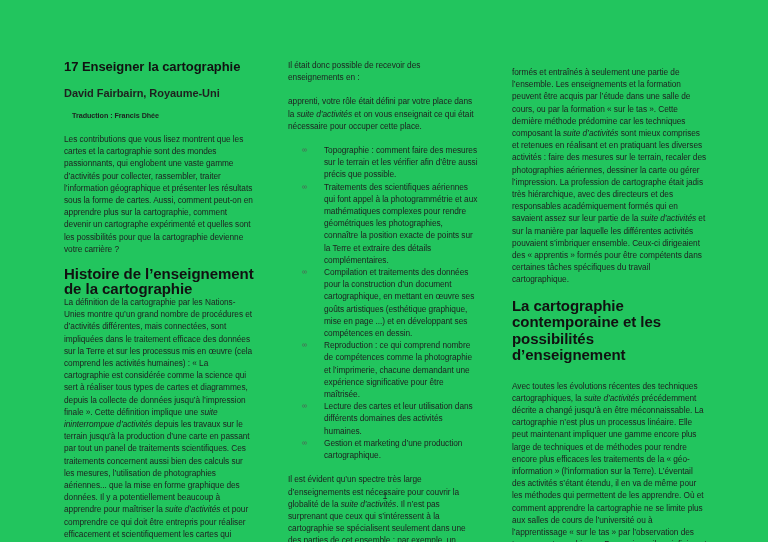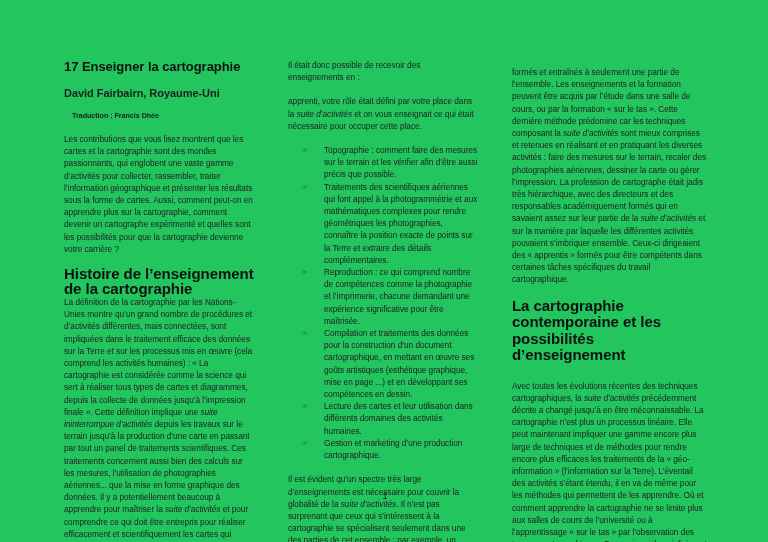--- a/index.html
+++ b/index.html
@@ -41,22 +41,22 @@
     <h2>Histoire de l’enseignement de la cartographie</h2>
     <p><span>La définition de la cartographie par les Nations-Unies montre qu’un grand nombre de procédures et d’activités différentes, mais connectées, sont impliquées dans le traitement efficace des données sur la Terre et sur les processus mis en œuvre (cela comprend les activités humaines) : « La cartographie est considérée comme la science qui sert à réaliser tous types de cartes et diagrammes, depuis la collecte de données jusqu’à l’impression finale ». Cette définition implique une </span><em>suite ininterrompue d’activités</em><span> depuis les travaux sur le terrain jusqu’à la production d’une carte en passant par tout un panel de traitements scientifiques. Ces traitements concernent aussi bien des calculs sur les mesures, l’utilisation de photographies aériennes... que la mise en forme graphique des données. Il y a potentiellement beaucoup à apprendre pour maîtriser la </span><em>suite d’activités</em><span> et pour comprendre ce qui doit être entrepris pour réaliser efficacement et scientifiquement les cartes qui présentent les données. Jusqu’à récemment, les formations en cartographie se concentraient sur cette </span></p>
   </div>
 
   <div class="col col2">
     <p>Il était donc possible de recevoir des enseignements en :</p>
     <p><span>apprenti, votre rôle était défini par votre place dans la </span><em>suite d’activités</em><span> et on vous enseignait ce qui était nécessaire pour occuper cette place.</span></p>
     <ul class="bullets">
       <li><span class="bullet">∞</span><b>Topographie</b><span> : comment faire des mesures sur le terrain et les vérifier afin d’être aussi précis que possible.</span></li>
       <li><span class="bullet">∞</span><b>Traitements des scientifiques aériennes</b><span> qui font appel à la photogrammétrie et aux mathématiques complexes pour rendre géométriques les photographies, connaître la position exacte de points sur la Terre et extraire des détails complémentaires.</span></li>
+      <li><span class="bullet">∞</span><b>Compilation et traitements des données</b><span> pour la construction d’un document cartographique, en mettant en œuvre ses goûts artistiques (esthétique graphique, mise en page ...) et en développant ses compétences en dessin.</span></li>
       <li><span class="bullet">∞</span><b>Reproduction</b><span> : ce qui comprend nombre de compétences comme la photographie et l’imprimerie, chacune demandant une expérience significative pour être maîtrisée.</span></li>
-      <li><span class="bullet">∞</span><b>Compilation et traitements des données</b><span> pour la construction d’un document cartographique, en mettant en œuvre ses goûts artistiques (esthétique graphique, mise en page ...) et en développant ses compétences en dessin.</span></li>
       <li><span class="bullet">∞</span><b>Lecture des cartes</b><span> et leur utilisation dans différents domaines des activités humaines.</span></li>
       <li><span class="bullet">∞</span><b>Gestion et marketing</b><span> d’une production cartographique.</span></li>
     </ul>
     <p><span>Il est évident qu’un spectre très large d’enseignements est nécessaire pour couvrir la globalité de la </span><em>suite d’activités</em><span>. Il n’est pas surprenant que ceux qui s’intéressent à la cartographie se spécialisent seulement dans une des parties de cet ensemble : par exemple, un organisme national de cartographie ou une agence gouvernementale de production cartographique emploiera des topographes, des photogrammètres, des cartographes, des géographes spécialisés dans diverses thématiques, des photographes, des imprimeurs, des commerciaux, des enseignants dans les différents domaines, tous se nommant « cartographes » mais</span></p>
   </div>
 
   <div class="col col3">
     <p><span>formés et entraînés à seulement une partie de l’ensemble. Les enseignements et la formation peuvent être acquis par l’étude dans une salle de cours, ou par la formation « sur le tas ». Cette dernière méthode prédomine car les techniques composant la </span><em>suite d’activités</em><span>  sont mieux comprises et retenues en réalisant et en pratiquant les diverses activités : faire des mesures sur le terrain, recaler des photographies aériennes, dessiner la carte ou gérer l’impression. La profession de cartographe était jadis très hiérarchique, avec des directeurs et des responsables académiquement formés qui en savaient assez sur leur partie de la </span><em>suite d’activités</em><span> et sur la manière par laquelle les différentes activités pouvaient s’imbriquer ensemble. Ceux-ci dirigeaient des « apprentis » formés pour être compétents dans certaines tâches spécifiques du travail cartographique.</span></p>
     <h2 class="h2b">La cartographie contemporaine et les possibilités d’enseignement</h2>
     <p><span>Avec toutes les évolutions récentes des techniques cartographiques, la </span><em>suite d’activités</em><span> précédemment décrite a changé jusqu’à en être méconnaissable. La cartographie n’est plus un processus linéaire. Elle peut maintenant impliquer une gamme encore plus large de techniques et de méthodes pour rendre encore plus efficaces les traitements de la « géo-information » (l’information sur la Terre). L’éventail des activités s’étant étendu, il en va de même pour les méthodes qui permettent de les apprendre. Où et comment apprendre la cartographie ne se limite plus aux salles de cours de l’université ou à l’apprentissage « sur le tas » par l’observation des travaux cartographiques. De nos jours il y a infiniment plus à apprendre et de nombreuses nouvelles manières de l’apprendre.</span></p>

